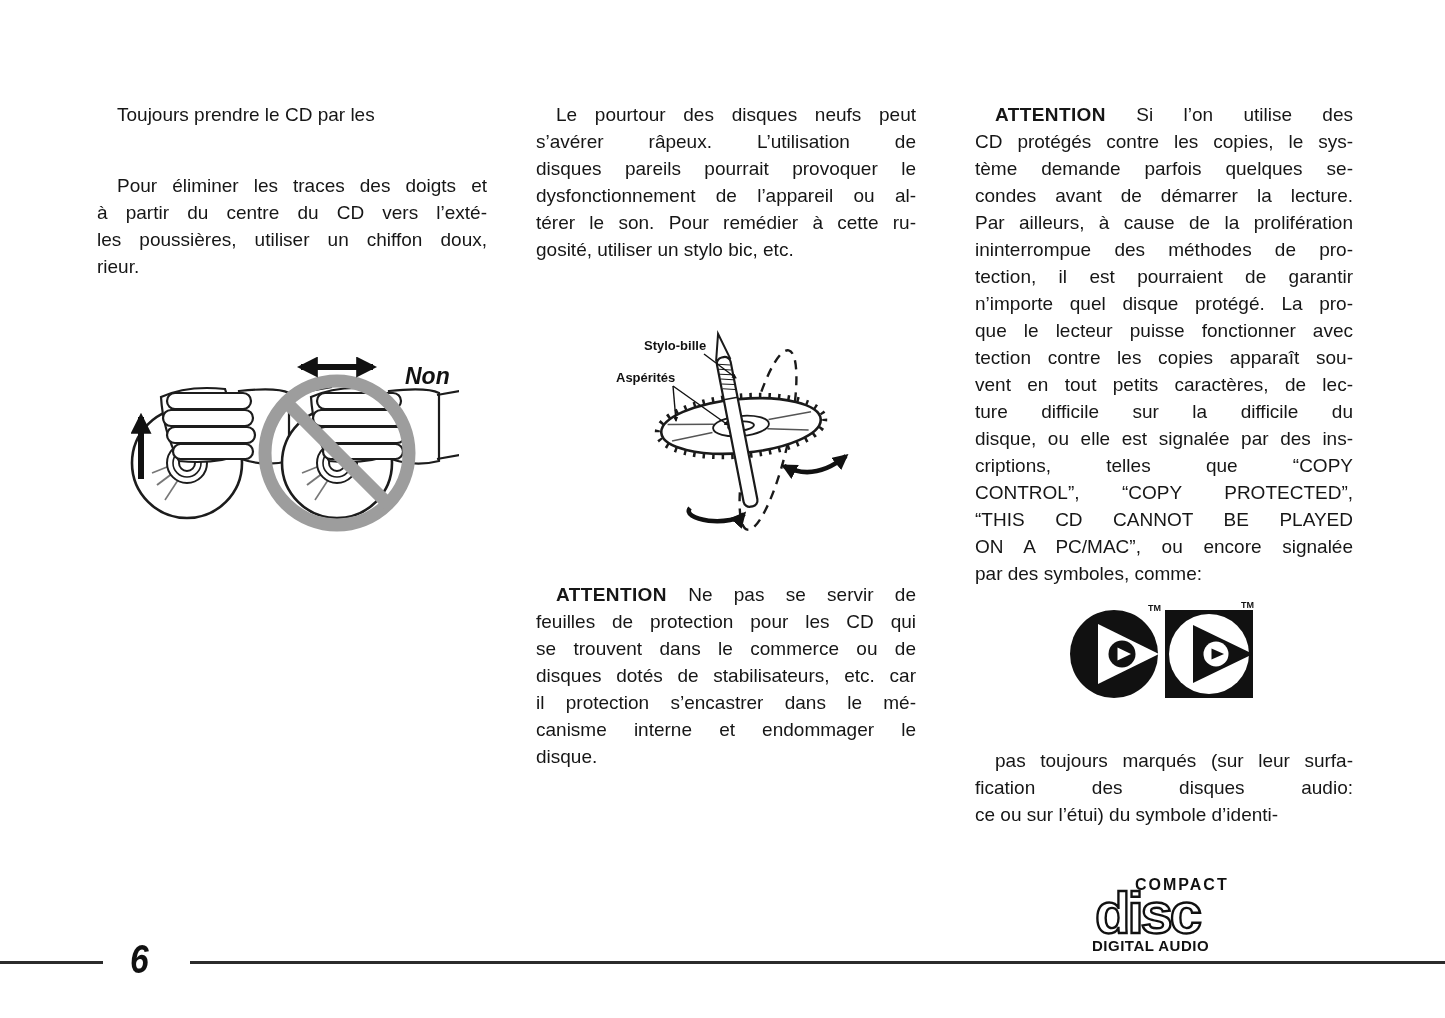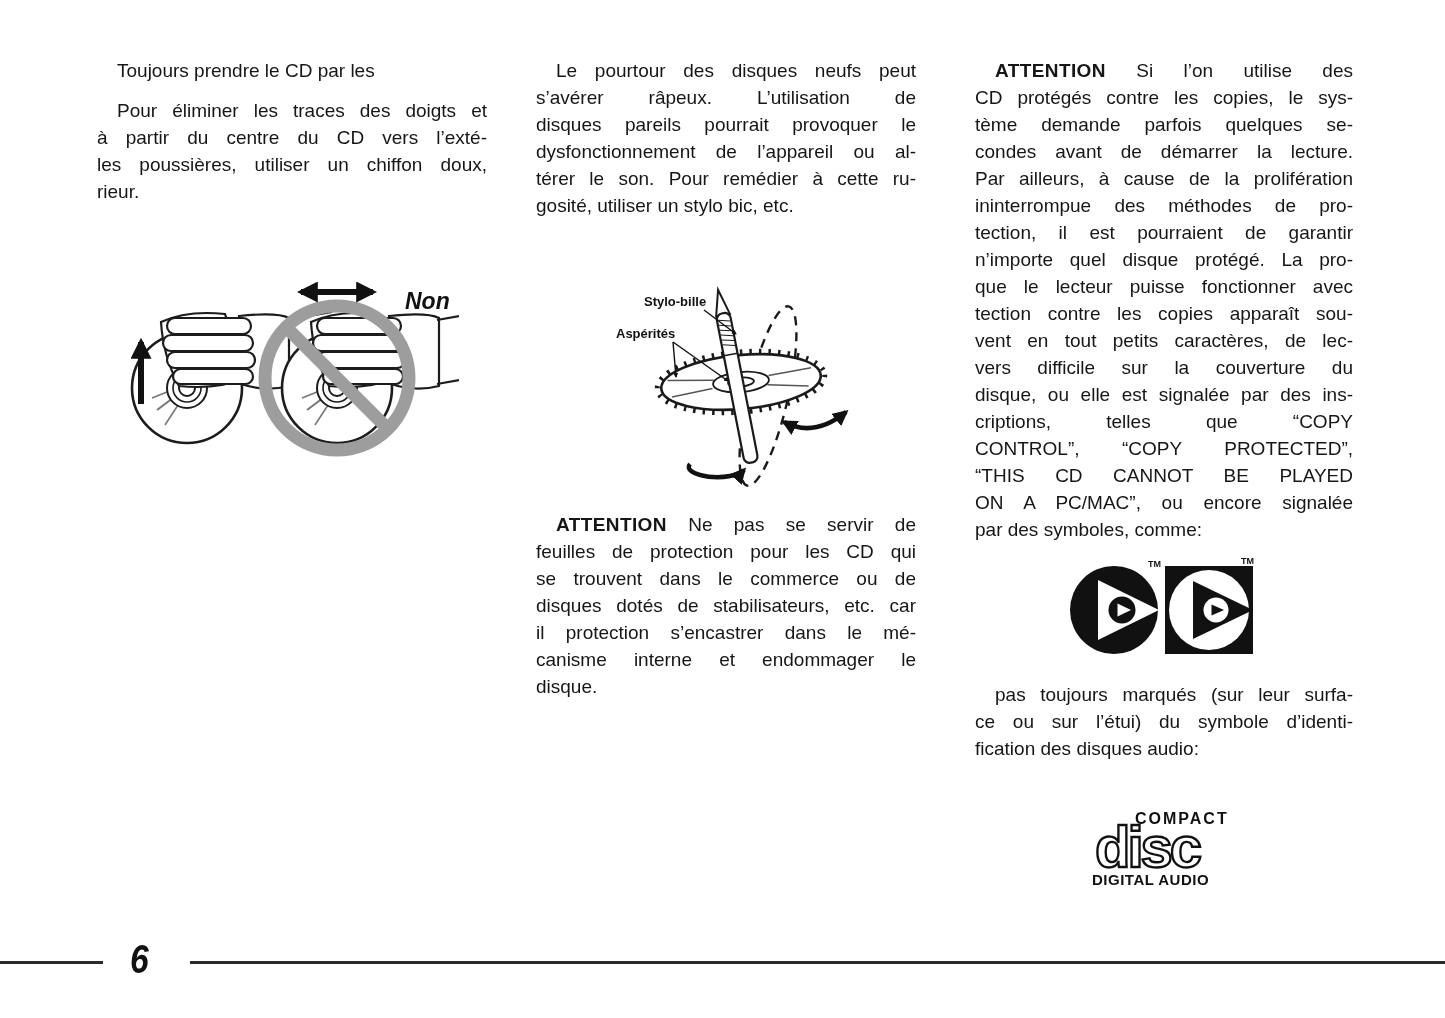--- a/index.html
+++ b/index.html
@@ -10,21 +10,21 @@
     color:#161616;
   }
   .col { position:absolute; top:57px; }
   #col1 { left:97px;  width:390px; }
   #col2 { left:536px; width:380px; }
   #col3 { left:975px; width:378px; }
 
   .para { font-size:19px; line-height:27px; }
   .tline { text-align:justify; text-align-last:justify; -moz-text-align-last:justify; white-space:nowrap; }
   .tline:last-child { text-align-last:left; -moz-text-align-last:left; }
-  .para .tline:first-child { text-indent:20px; }
+  .para .tline:first-child { text-indent:20px;margin-top:44px; }
   .para strong { font-weight:700; letter-spacing:.4px; }
 
   .mt13 { margin-top:13px; }
   figure { margin:0; }
   #fig-hands  { margin-top:71px;  margin-left:22px; }
   #fig-pen    { margin-top:65px;  margin-left:40px; }
   #fig-logos  { margin-top:12px;  margin-left:94px; }
   #fig-cdlogo { margin-top:30px;  margin-left:114px; }
   #col2 .attention-para { margin-top:18px; }
   #col3 .para2 { margin-top:22px; }
@@ -170,21 +170,21 @@
         <div class="tline">CD protégés contre les copies, le sys-</div>
         <div class="tline">tème demande parfois quelques se-</div>
         <div class="tline">condes avant de démarrer la lecture.</div>
         <div class="tline">Par ailleurs, à cause de la prolifération</div>
         <div class="tline">ininterrompue des méthodes de pro-</div>
         <div class="tline">tection, il est pourraient de garantir</div>
         <div class="tline">n’importe quel disque protégé. La pro-</div>
         <div class="tline">que le lecteur puisse fonctionner avec</div>
         <div class="tline">tection contre les copies apparaît sou-</div>
         <div class="tline">vent en tout petits caractères, de lec-</div>
-        <div class="tline">vers difficile sur la couverture du</div>
+        <div class="tline">ture difficile sur la difficile du</div>
         <div class="tline">disque, ou elle est signalée par des ins-</div>
         <div class="tline">criptions, telles que “COPY</div>
         <div class="tline">CONTROL”, “COPY PROTECTED”,</div>
         <div class="tline">“THIS CD CANNOT BE PLAYED</div>
         <div class="tline">ON A PC/MAC”, ou encore signalée</div>
         <div class="tline">par des symboles, comme:</div>
       </div>
 
     <figure id="fig-logos">
       <svg width="190" height="100" viewBox="0 0 190 100">
@@ -201,22 +201,22 @@
           <polygon points="28,26 28,84 88,55" fill="#111"></polygon>
           <circle cx="51" cy="55" r="12.5" fill="#fff"></circle>
           <polygon points="46.5,49.5 46.5,60.5 59,55" fill="#111"></polygon>
           <text x="76" y="9" class="tm">TM</text>
         </g>
       </svg>
     </figure>
 
     <div class="para para2">
         <div class="tline">pas toujours marqués (sur leur surfa-</div>
+        <div class="tline">fication des disques audio:</div>
         <div class="tline">ce ou sur l’étui) du symbole d’identi-</div>
-        <div class="tline">fication des disques audio:</div>
       </div>
 
     <figure id="fig-cdlogo">
       <svg width="150" height="105" viewBox="0 0 150 105">
         <text x="46" y="32" font-size="16" font-weight="bold" letter-spacing="2" fill="#111">COMPACT</text>
         <text x="6" y="75" font-size="58" font-weight="bold" letter-spacing="-3" fill="#fff" stroke="#111" stroke-width="2.4">disc</text>
         <text x="3" y="93" font-size="15" font-weight="bold" letter-spacing="0.5" fill="#111">DIGITAL AUDIO</text>
       </svg>
     </figure>
   </div>

